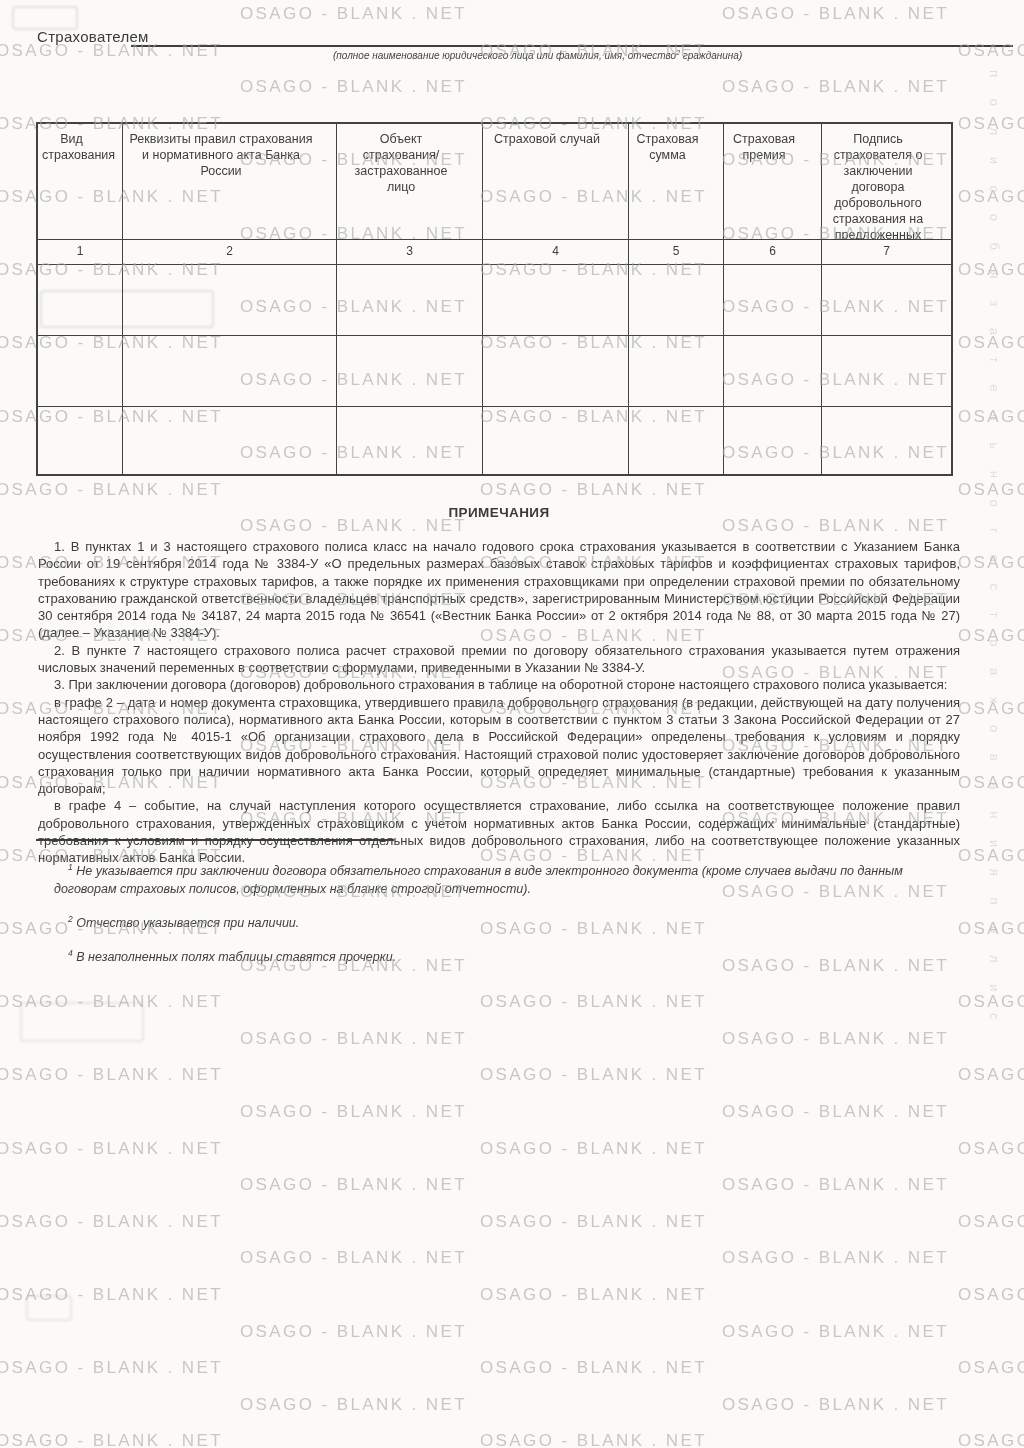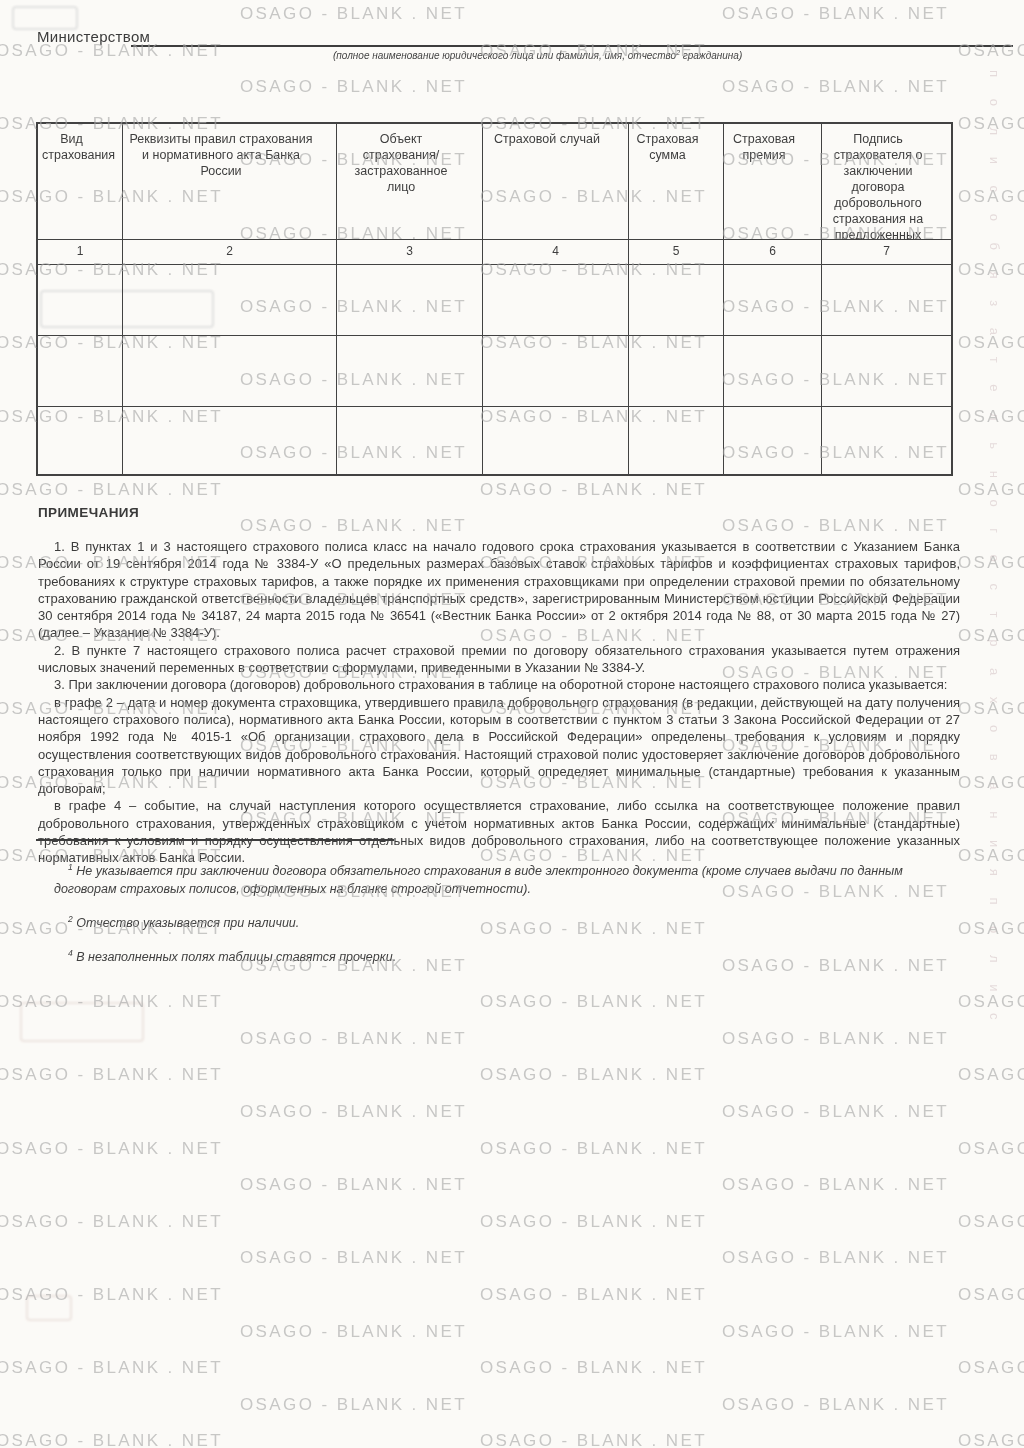--- a/index.html
+++ b/index.html
@@ -61,21 +61,21 @@
     padding:7px 21px 0 4px;
     font-size:12.5px;line-height:16px;
     text-align:center;color:#3e3e3e;
   }
   .otable .ncell{
     font-size:12px;text-align:center;padding-top:4px;color:#3e3e3e;
   }
   
   .notes-title{
     position:absolute;left:38px;top:505px;width:922px;
-    text-align:left;font-size:13.5px;font-weight:bold;letter-spacing:.4px;color:#3a3a3a;
+    text-align:center;font-size:13.5px;font-weight:bold;letter-spacing:.4px;color:#3a3a3a;
   }
   .notes{
     position:absolute;left:38px;top:538px;width:922px;
     font-size:13px;line-height:17.3px;text-align:justify;color:#3c3c3c;
   }
   .notes p{margin:0;text-indent:16px;}
   
   .fn-rule{position:absolute;left:36px;top:839px;width:358px;border-top:2px solid #3d3d3d;}
   .footnotes{
     position:absolute;left:38px;top:846px;width:922px;
@@ -91,21 +91,21 @@
   <div class="artifact-layer">
     <div class="bleed-box gray" style="left:12px;top:6px;width:62px;height:20px;"></div>
     <div class="bleed-box gray" style="left:40px;top:290px;width:170px;height:34px;"></div>
     <div class="bleed-box" style="left:20px;top:1002px;width:120px;height:36px;"></div>
     <div class="bleed-box" style="left:26px;top:1295px;width:42px;height:22px;"></div>
     <div class="bleed-vertical">п о л и с   о б я з а т е л ь н о г о   с т р а х о в а н и я   п о л и с</div>
   </div>
 
   <div class="content-layer">
 
-    <div class="ph-label">Министерством</div>
+    <div class="ph-label">Страхователем</div>
     <div class="ph-line"></div>
     <div class="ph-hint"><span>(полное наименование юридического лица или фамилия, имя, отчество</span><sup>2</sup><span> гражданина)</span></div>
 
 
     <div class="otable">
 
       <div class="cell hcell">Вид страхования</div>
       <div class="cell hcell">Реквизиты правил страхования и нормативного акта Банка России</div>
       <div class="cell hcell">Объект страхования/ застрахованное лицо</div>
       <div class="cell hcell">Страховой случай</div>

